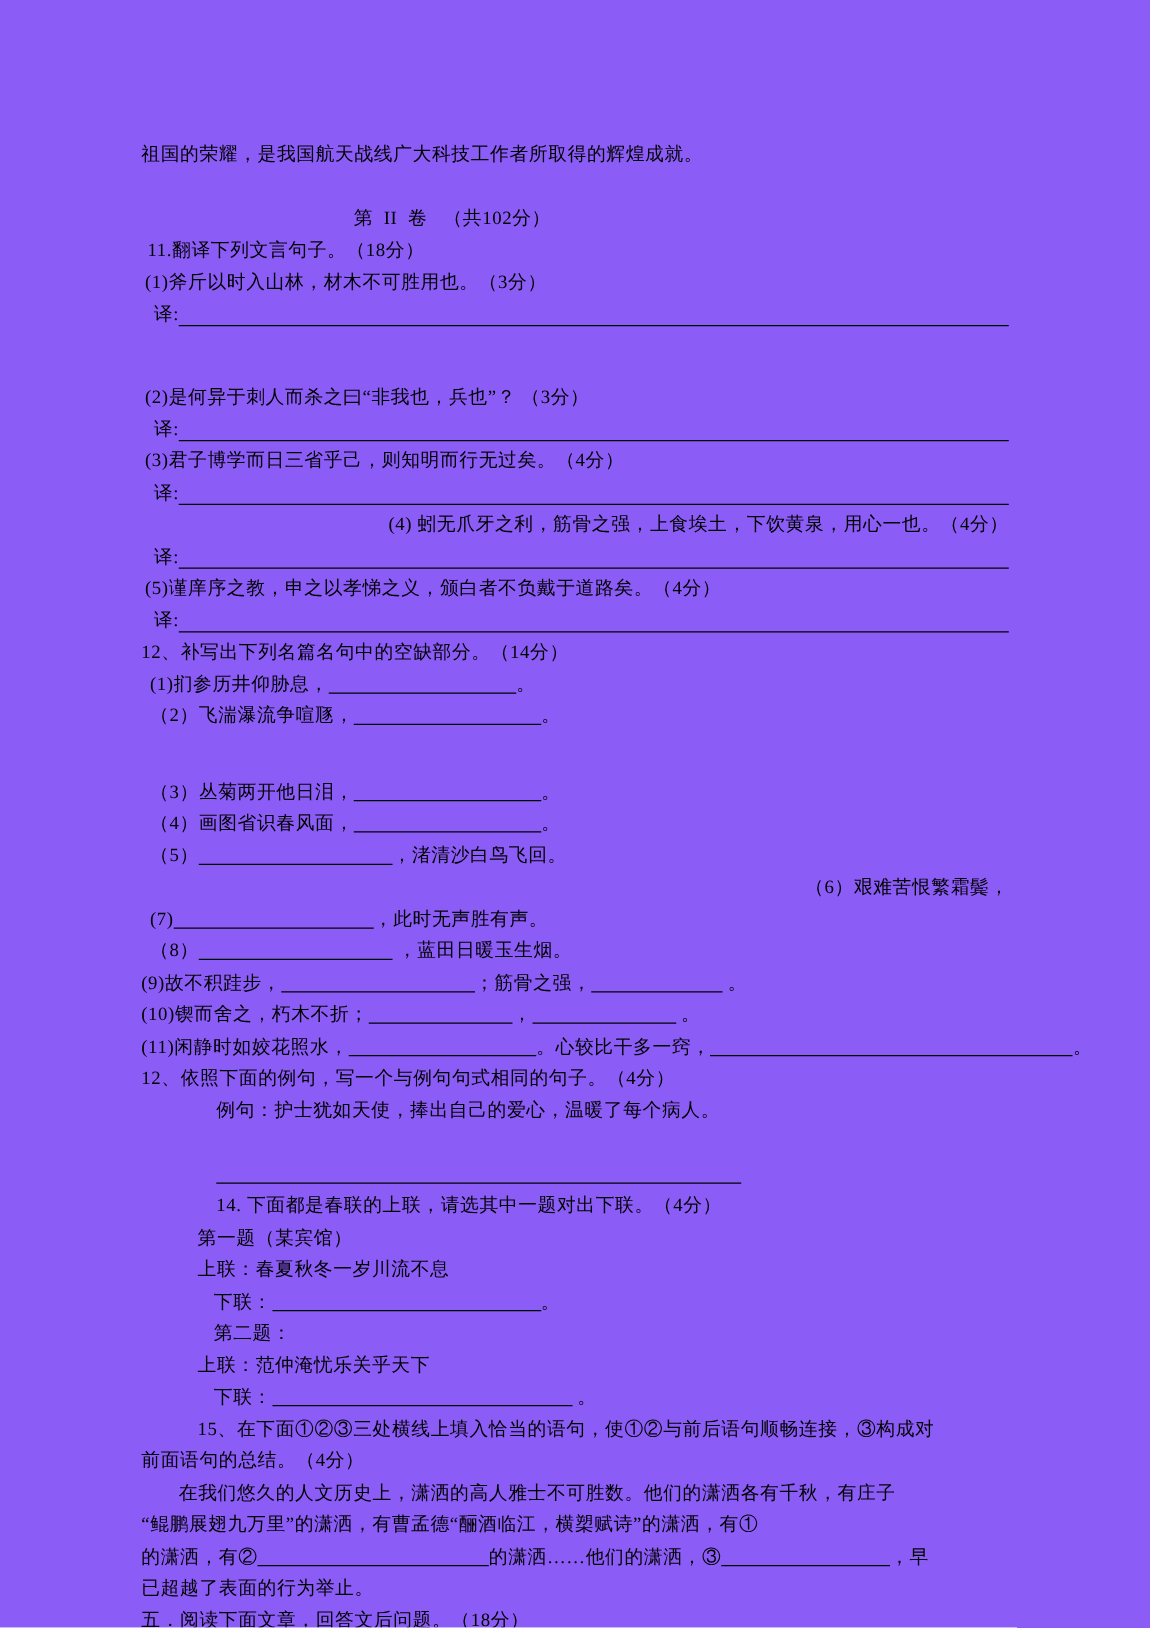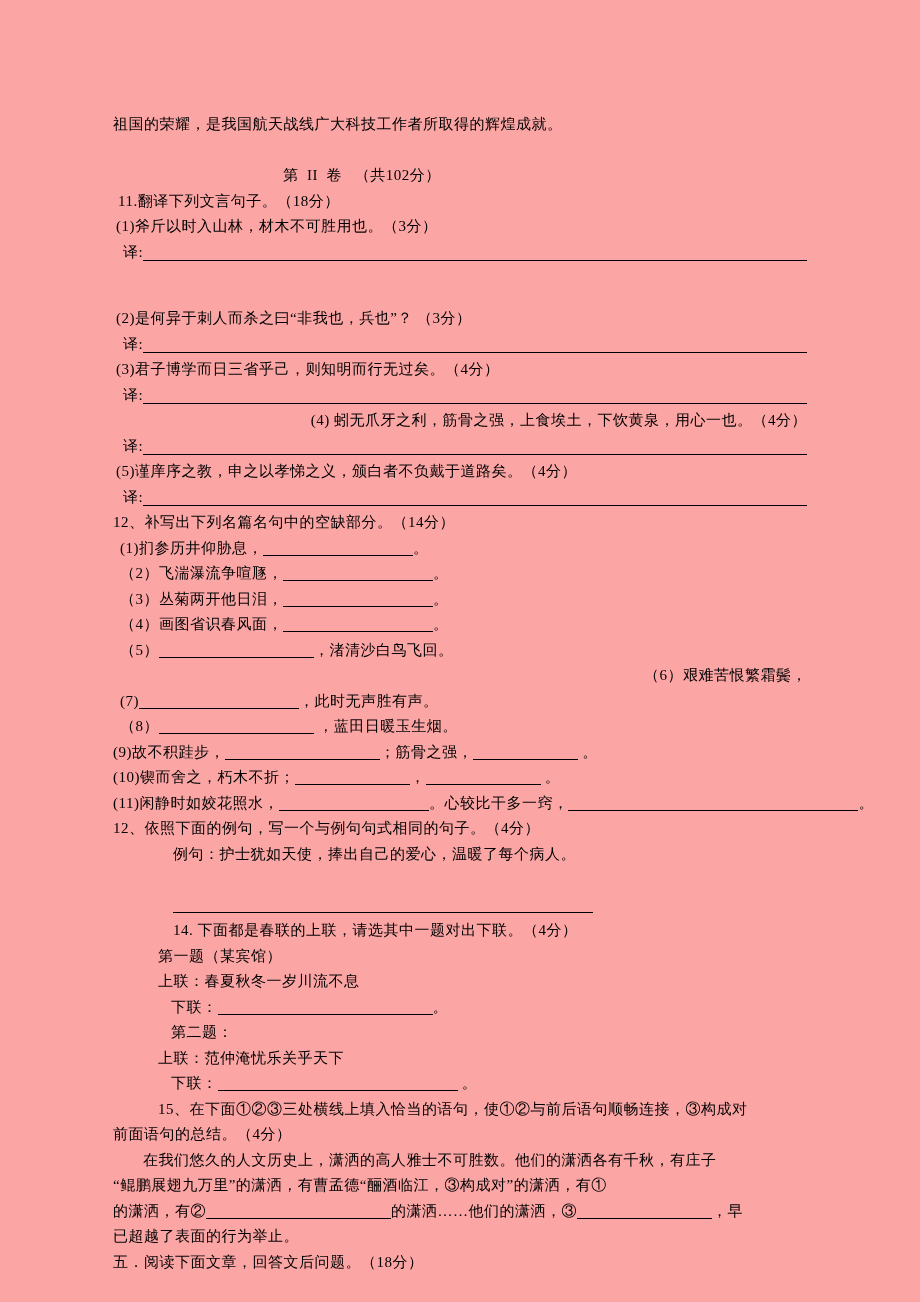--- a/index.html
+++ b/index.html
@@ -1,19 +1,19 @@
 <!DOCTYPE html>
 <html><head>
 <meta charset="utf-8">
 <style>
   html,body{margin:0;padding:0;background:#ffffff;}
   .page{
     position:relative;
     width:920px;height:1302px;
-    background:#fca5a5;
+    background:#8b5cf6;
     color:#000000;
     font-family:"Liberation Serif","DejaVu Serif",serif;
     overflow:hidden;
   }
   .doc{
     padding:112px 113px 0 113px;
     font-size:15px;
     line-height:25.5px;
     letter-spacing:0.5px;
   }
@@ -53,21 +53,21 @@
       <div class="line flex" style="padding-left: 10px;"><span>译:</span><span class="blank grow"></span></div>
       <div class="line" style="padding-left: 3px;"><span>(3)君子博学而日三省乎己，则知明而行无过矣。（4分）</span></div>
       <div class="line flex" style="padding-left: 10px;"><span>译:</span><span class="blank grow"></span></div>
       <div class="line" style="padding-left: 3px; text-align: right;"><span>(4) 蚓无爪牙之利，筋骨之强，上食埃土，下饮黄泉，用心一也。（4分）</span></div>
       <div class="line flex" style="padding-left: 10px;"><span>译:</span><span class="blank grow"></span></div>
       <div class="line" style="padding-left: 3px;"><span>(5)谨庠序之教，申之以孝悌之义，颁白者不负戴于道路矣。（4分）</span></div>
       <div class="line flex" style="padding-left: 10px;"><span>译:</span><span class="blank grow"></span></div>
       <div class="line"><span>12、补写出下列名篇名句中的空缺部分。（14分）</span></div>
       <div class="line" style="padding-left: 7px;"><span>(1)扪参历井仰胁息，</span><span class="blank" style="width: 150px;"></span><span>。</span></div>
       <div class="line" style="padding-left: 7px;"><span>（2）飞湍瀑流争喧豗，</span><span class="blank" style="width: 150px;"></span><span>。</span></div>
-      <div class="line" style="padding-left: 7px;"><span>（3）丛菊两开他日泪，</span><span class="blank" style="width: 150px;"></span><span>。</span></div>
+      <div class="line" style="padding-left: 7px; margin-top: 35px;"><span>（3）丛菊两开他日泪，</span><span class="blank" style="width: 150px;"></span><span>。</span></div>
       <div class="line" style="padding-left: 7px;"><span>（4）画图省识春风面，</span><span class="blank" style="width: 150px;"></span><span>。</span></div>
       <div class="line" style="padding-left: 7px;"><span>（5）</span><span class="blank" style="width: 155px;"></span><span>，渚清沙白鸟飞回。</span></div>
       <div class="line" style="padding-left: 7px; text-align: right;"><span>（6）艰难苦恨繁霜鬓，</span></div>
       <div class="line" style="padding-left: 7px;"><span>(7)</span><span class="blank" style="width: 160px;"></span><span>，此时无声胜有声。</span></div>
       <div class="line" style="padding-left: 7px;"><span>（8）</span><span class="blank" style="width: 155px;"></span><span> ，蓝田日暖玉生烟。</span></div>
       <div class="line"><span>(9)故不积跬步，</span><span class="blank" style="width: 155px;"></span><span>；筋骨之强，</span><span class="blank" style="width: 105px;"></span><span> 。</span></div>
       <div class="line"><span>(10)锲而舍之，朽木不折；</span><span class="blank" style="width: 115px;"></span><span>，</span><span class="blank" style="width: 115px;"></span><span> 。</span></div>
       <div class="line"><span>(11)闲静时如姣花照水，</span><span class="blank" style="width: 150px;"></span><span>。心较比干多一窍，</span><span class="blank" style="width: 290px;"></span><span>。</span></div>
       <div class="line"><span>12、依照下面的例句，写一个与例句句式相同的句子。（4分）</span></div>
       <div class="line" style="padding-left: 60px;"><span>例句：护士犹如天使，捧出自己的爱心，温暖了每个病人。</span></div>
@@ -76,18 +76,18 @@
       <div class="line" style="padding-left: 60px;"><span>14. 下面都是春联的上联，请选其中一题对出下联。（4分）</span></div>
       <div class="line" style="padding-left: 45px;"><span>第一题（某宾馆）</span></div>
       <div class="line" style="padding-left: 45px;"><span>上联：春夏秋冬一岁川流不息</span></div>
       <div class="line" style="padding-left: 58px;"><span>下联：</span><span class="blank" style="width: 215px;"></span><span>。</span></div>
       <div class="line" style="padding-left: 58px;"><span>第二题：</span></div>
       <div class="line" style="padding-left: 45px;"><span>上联：范仲淹忧乐关乎天下</span></div>
       <div class="line" style="padding-left: 58px;"><span>下联：</span><span class="blank" style="width: 240px;"></span><span> 。</span></div>
       <div class="line" style="padding-left: 45px;"><span>15、在下面①②③三处横线上填入恰当的语句，使①②与前后语句顺畅连接，③构成对</span></div>
       <div class="line"><span>前面语句的总结。（4分）</span></div>
       <div class="line" style="padding-left: 30px;"><span>在我们悠久的人文历史上，潇洒的高人雅士不可胜数。他们的潇洒各有千秋，有庄子</span></div>
-      <div class="line"><span>“鲲鹏展翅九万里”的潇洒，有曹孟德“酾酒临江，③构成对”的潇洒，有①</span></div>
+      <div class="line"><span>“鲲鹏展翅九万里”的潇洒，有曹孟德“酾酒临江，横槊赋诗”的潇洒，有①</span></div>
       <div class="line"><span>的潇洒，有②</span><span class="blank" style="width: 185px;"></span><span>的潇洒……他们的潇洒，③</span><span class="blank" style="width: 135px;"></span><span>，早</span></div>
       <div class="line"><span>已超越了表面的行为举止。</span></div>
       <div class="line"><span>五．阅读下面文章，回答文后问题。（18分）</span></div>
     </div>
 </div>
 
 </body></html>

